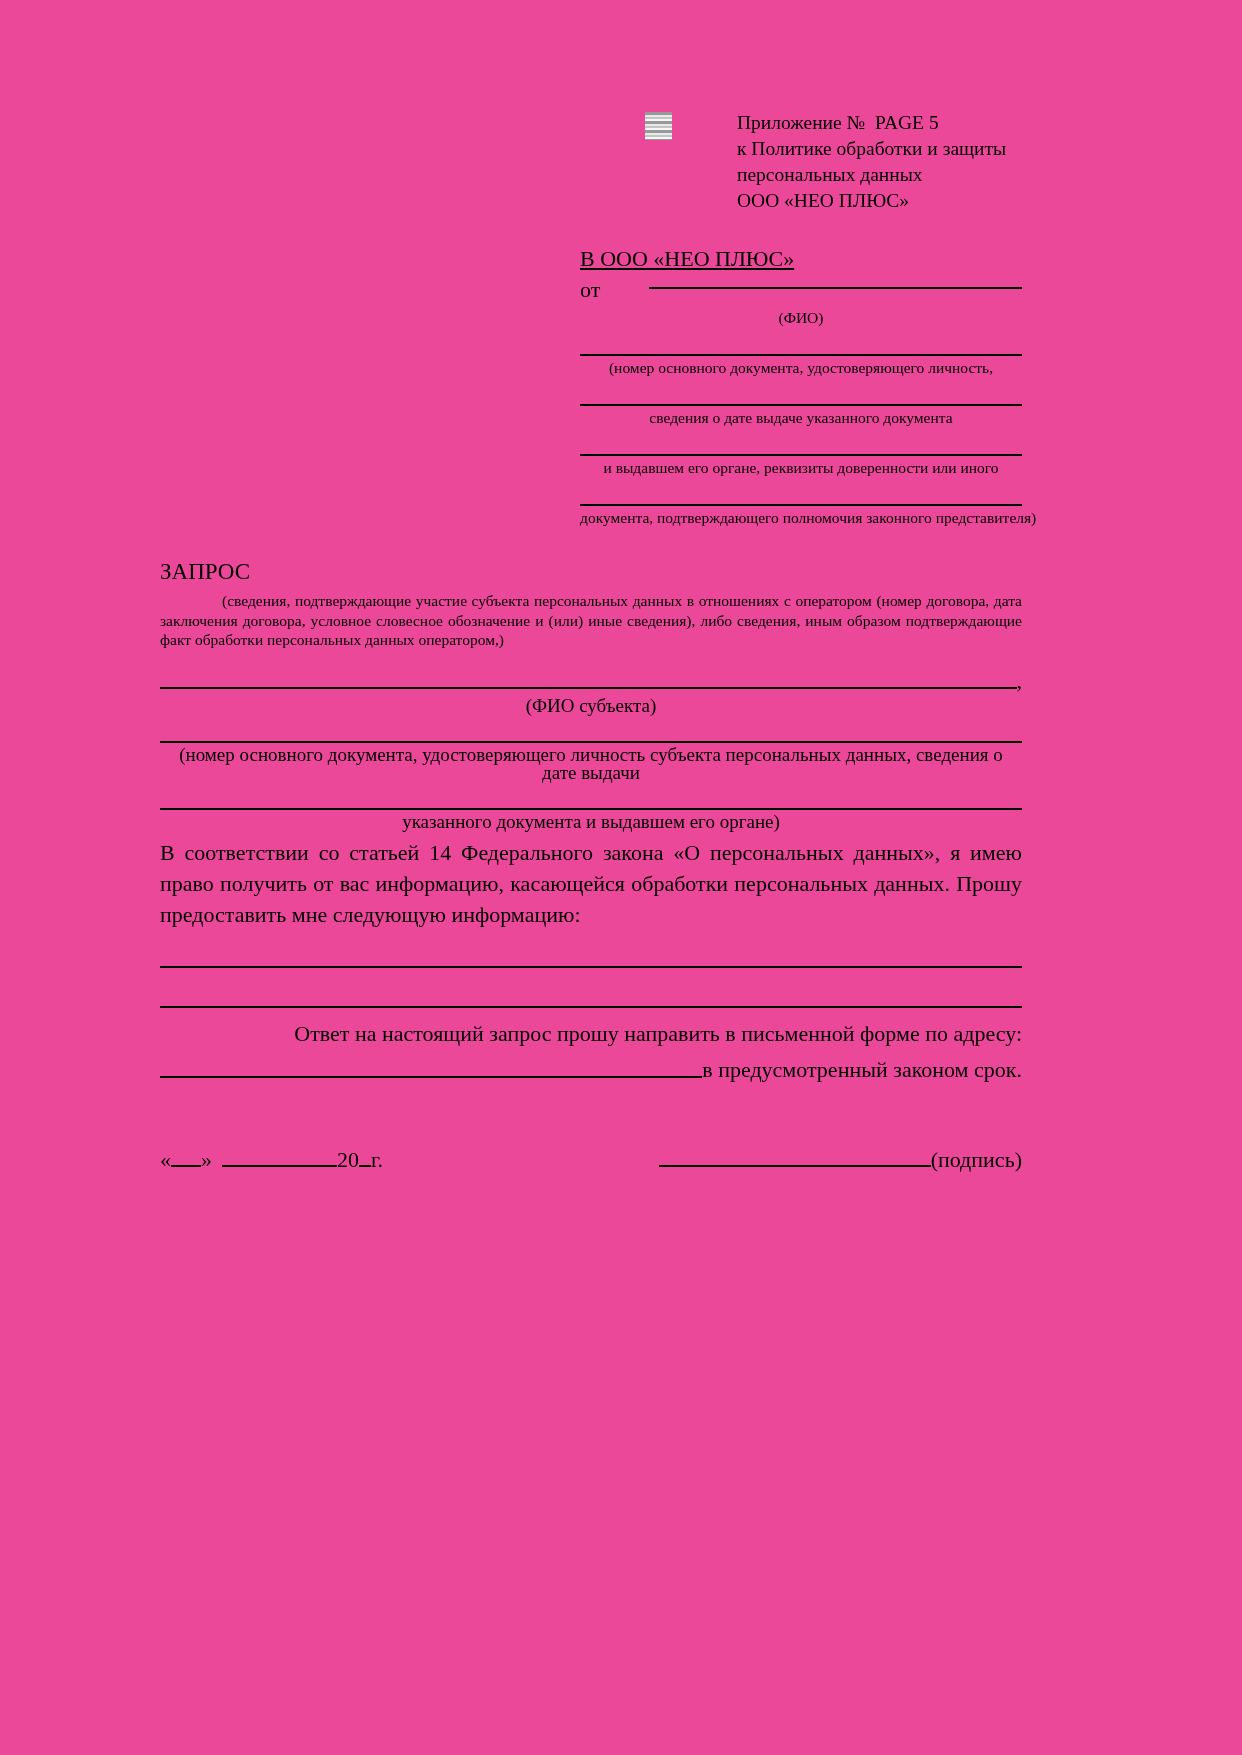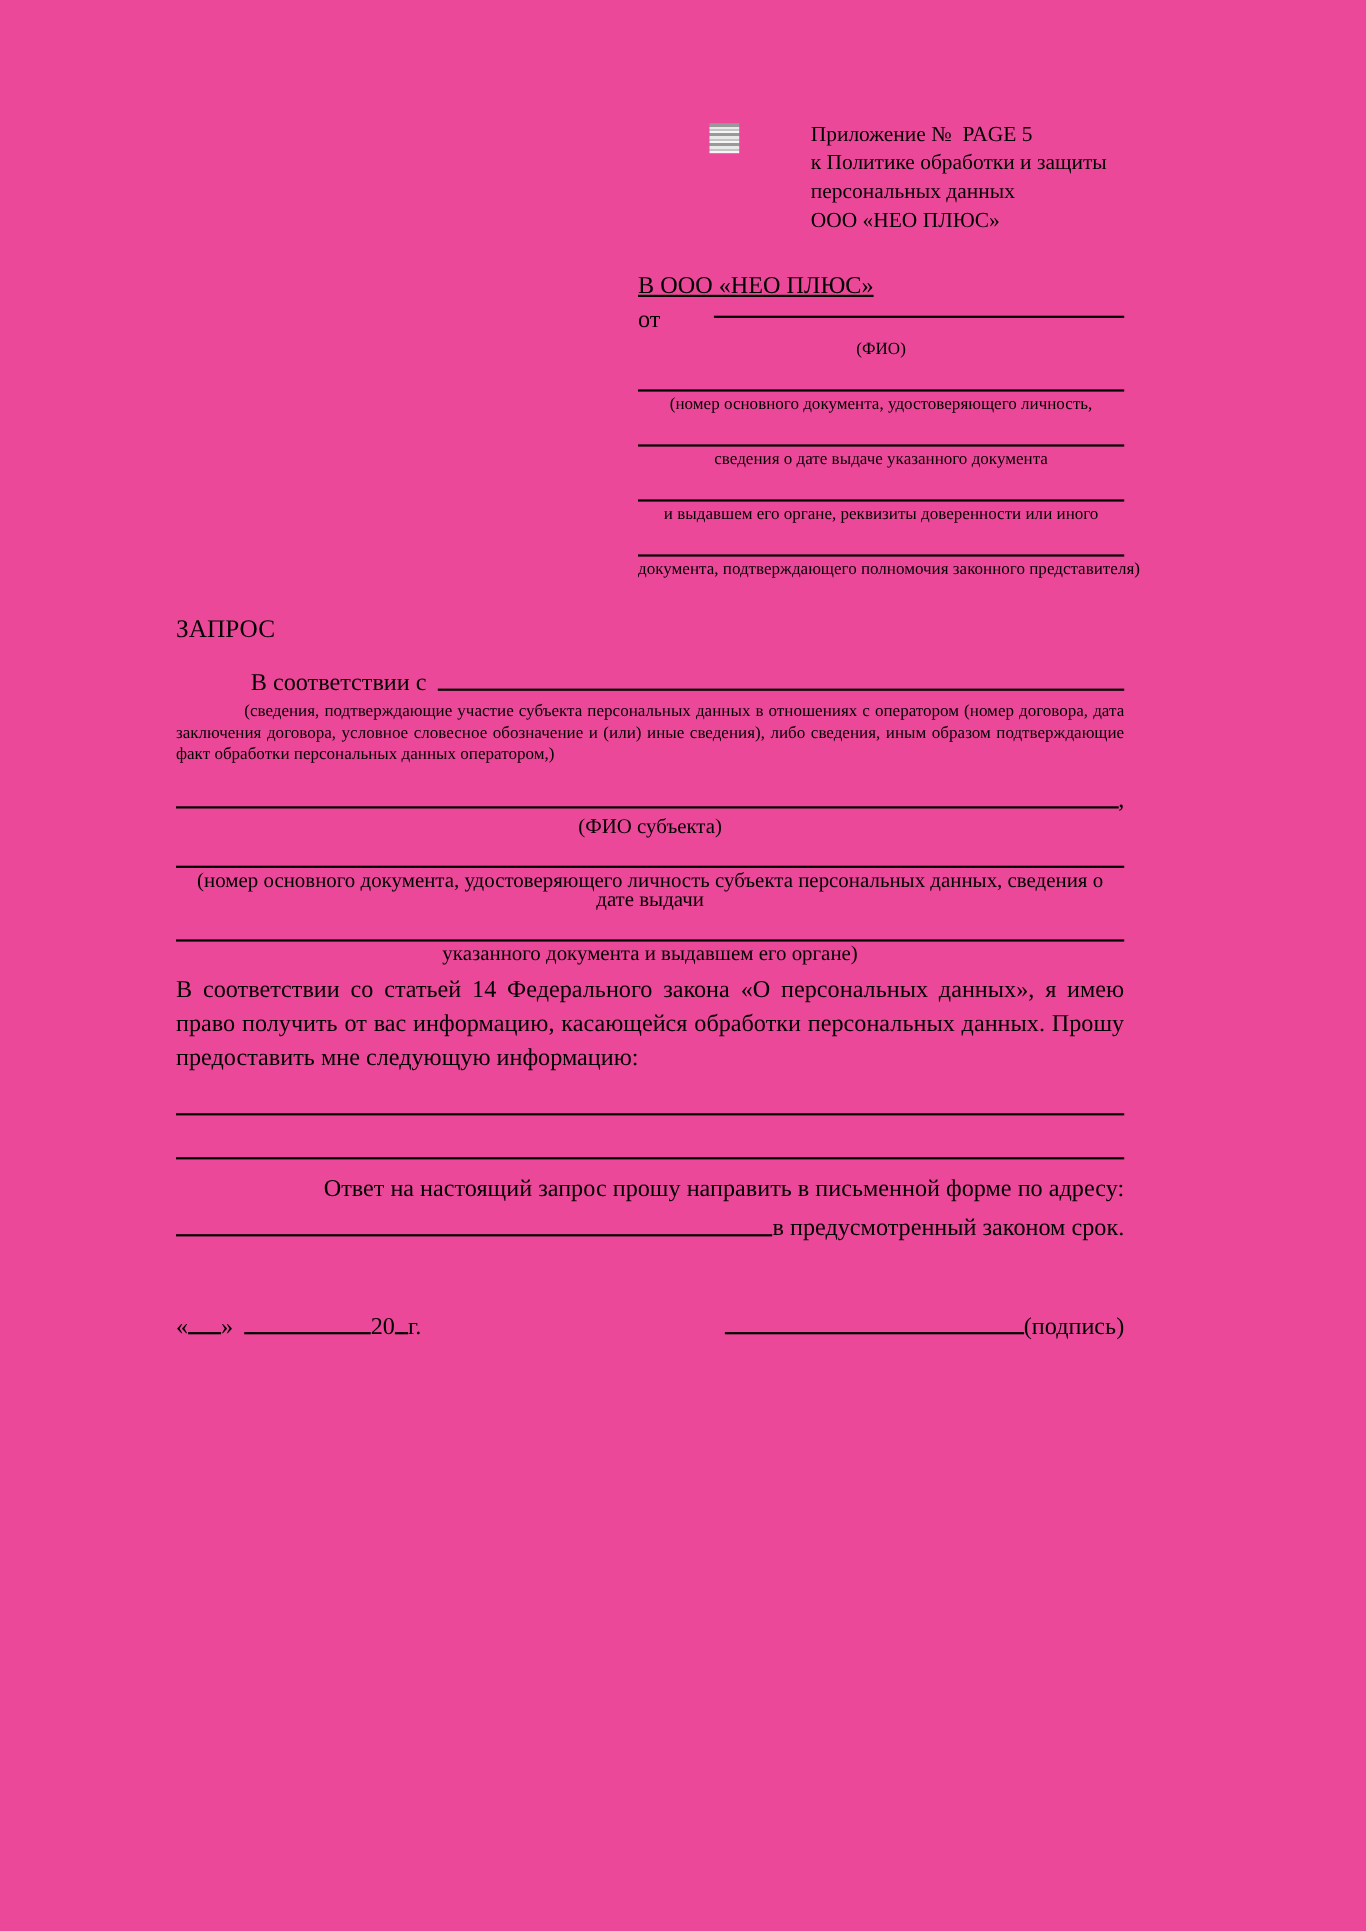--- a/index.html
+++ b/index.html
@@ -84,24 +84,20 @@
     <div class="addr-blank"></div>
     <div class="addr-caption">сведения о дате выдаче указанного документа</div>
     <div class="addr-blank"></div>
     <div class="addr-caption">и выдавшем его органе, реквизиты доверенности или иного</div>
     <div class="addr-blank"></div>
     <div class="addr-caption">документа, подтверждающего полномочия законного представителя)</div>
   </div>
 
   <div class="request-heading">ЗАПРОС</div>
 
-  <div class="accordance">
-    <span class="accordance-label">В соответствии с</span>
-    <span class="fill"></span>
-  </div>
 
   <div class="small-note">(сведения, подтверждающие участие субъекта персональных данных в отношениях с оператором (номер договора, дата заключения договора, условное словесное обозначение и (или) иные сведения), либо сведения, иным образом подтверждающие факт обработки персональных данных оператором,)</div>
 
 
   <div class="subject-row first">
     <span class="fill"></span>
     <span>,</span>
   </div>
   <div class="caption-wide">(ФИО субъекта)</div>
 

